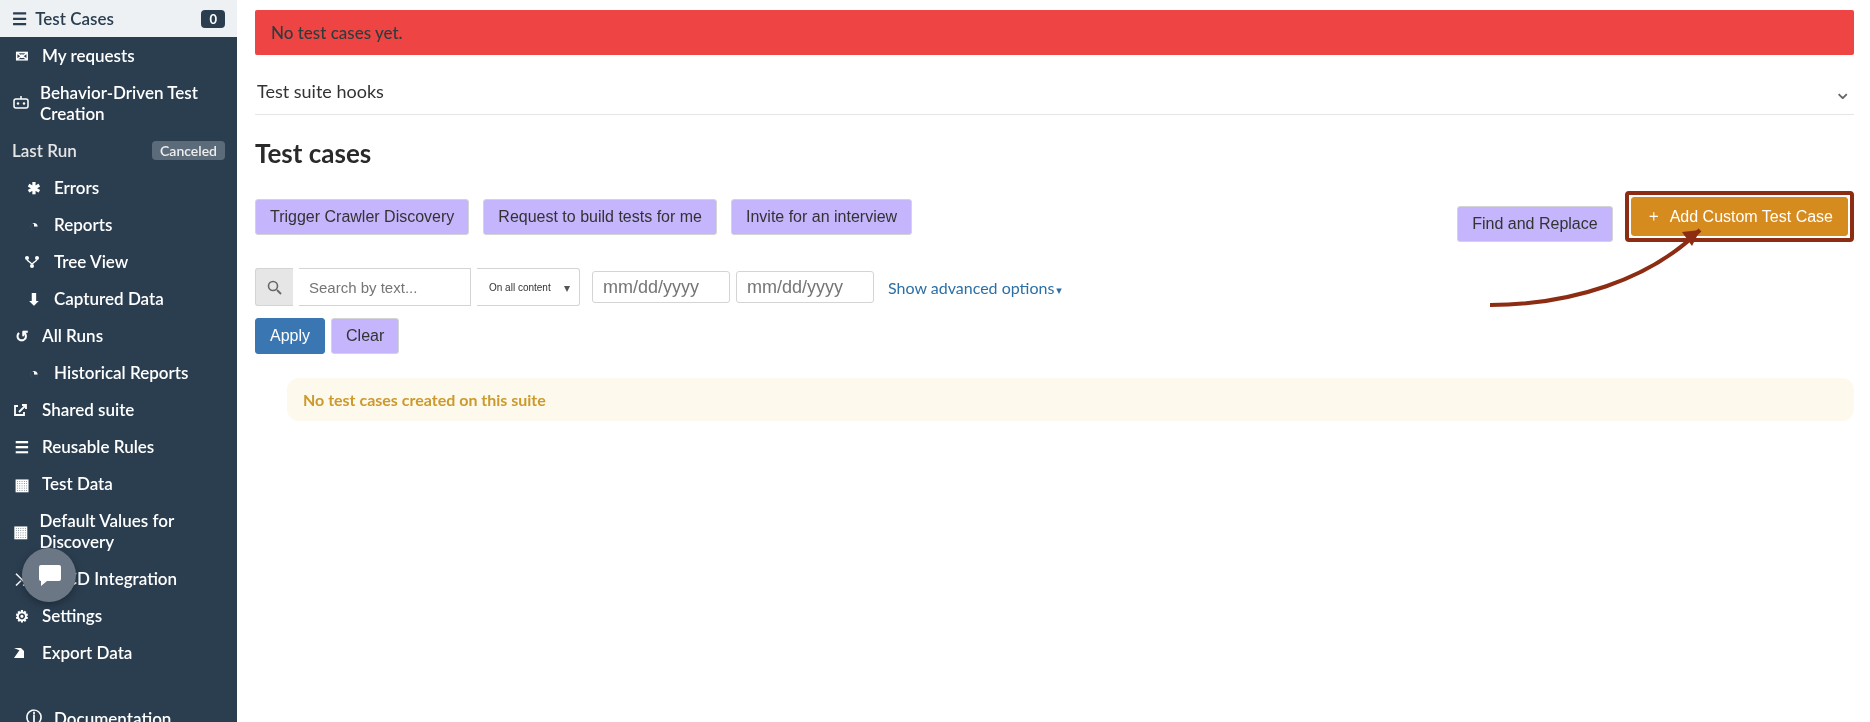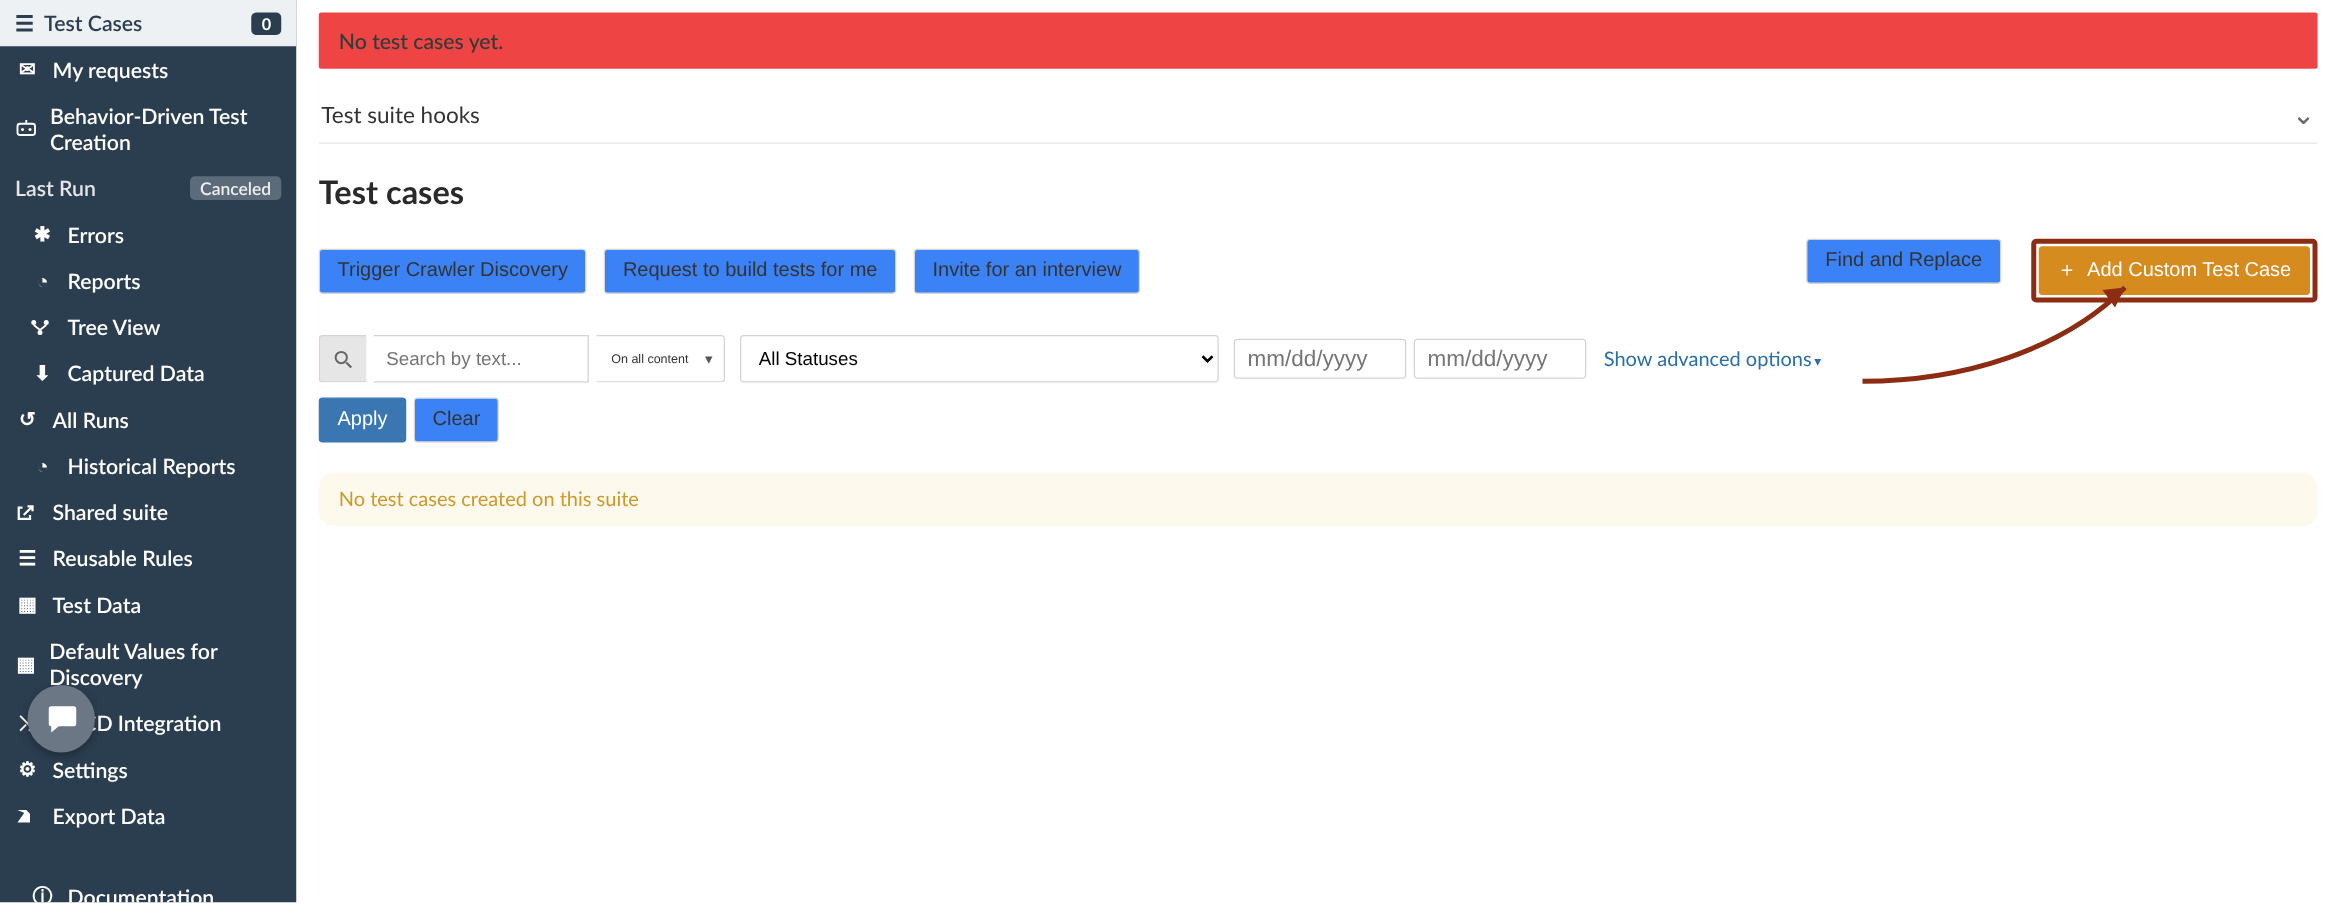--- a/index.html
+++ b/index.html
@@ -17,38 +17,38 @@
   .side-row .status-badge { margin-left: auto; background: #5b6b7a; color: #eee; font-size: 14px; padding: 1px 8px; border-radius: 4px; font-weight: 600; }
   .chat-bubble { position: absolute; left: 22px; bottom: 120px; width: 54px; height: 54px; border-radius: 50%; background: #6b7785; display: flex; align-items: center; justify-content: center; color: #fff; font-size: 26px; box-shadow: 0 3px 8px rgba(0,0,0,.3); }
 
   
   .main { flex: 1; padding: 10px 16px 0 18px; position: relative; overflow: hidden; }
   .no-tests-bar { background: #ef4444; color: #2f3c3c; padding: 12px 16px; border-radius: 2px; font-size: 17px; font-weight: 500; margin-bottom: 16px; }
   .hooks-row { display: flex; align-items: center; padding: 6px 2px 10px 2px; border-bottom: 1px solid #e6e6e6; margin-bottom: 22px; font-size: 18px; color: #333; }
   .hooks-row .chev { margin-left: auto; font-size: 22px; color: #666; }
   .section-title { font-size: 26px; font-weight: 700; color: #2a2a2a; margin-bottom: 22px; }
   .toolbar-row { display: flex; align-items: center; gap: 14px; margin-bottom: 26px; }
-  .btn { border: 1px solid #d4d4d4; background: #3b82f6; padding: 8px 14px; border-radius: 3px; font-size: 16px; color: #333; cursor: pointer; }
+  .btn { border: 1px solid #d4d4d4; background: #c4b5fd; padding: 8px 14px; border-radius: 3px; font-size: 16px; color: #333; cursor: pointer; }
   .btn-primary { background: #3a77b2; color: #fff; border-color: #3a77b2; }
   .btn-accent { background: #d58b1e; color: #fff; border-color: #d58b1e; display: inline-flex; align-items: center; gap: 8px; }
   .accent-highlight { border: 4px solid #8b2c13; border-radius: 4px; padding: 2px; display: inline-flex; }
-  .toolbar-right { margin-left: auto; display: flex; align-items: flex-start; gap: 24px; }
+  .toolbar-right { margin-left: auto; display: flex; align-items: flex-end; gap: 12px; }
 
   .filter-row { display: flex; align-items: center; gap: 6px; margin-bottom: 12px; }
   .search-icon-box { width: 38px; height: 38px; background: #e6e6e6; display: flex; align-items: center; justify-content: center; border: 1px solid #d4d4d4; border-right: none; border-radius: 3px 0 0 3px; font-size: 16px; color: #666; }
   .search-input { height: 38px; width: 172px; border: 1px solid #d4d4d4; border-left: none; padding: 16px 10px; font-size: 15px; color: #555; border-radius: 0; }
   .content-select { height: 38px; border: 1px solid #d4d4d4; border-left: none; padding: 0 28px 0 12px; font-size: 10px; color: #333; background: #fff; border-radius: 0 3px 3px 0; appearance: none; }
   .status-select { height: 38px; width: 383px; border: 1px solid #d4d4d4; padding: 0 10px; font-size: 15px; background: #fff; border-radius: 3px; }
   .date-input { height: 32px; width: 138px; border: 1px solid #d4d4d4; padding: 0 10px; font-size: 18px; color: #555; border-radius: 3px; }
   .adv-link { color: #2b6fa7; font-size: 16px; margin-left: 8px; cursor: pointer; }
   .sel-wrap { position: relative; display: inline-block; }
   .sel-wrap::after { content: "\25BE"; position: absolute; right: 10px; top: 50%; transform: translateY(-50%); color: #555; pointer-events: none; font-size: 12px; }
 
   .action-row { display: flex; gap: 6px; margin-bottom: 24px; }
-  .empty-suite { background: #fdf9ed; color: #cc9a2c; padding: 12px 16px; font-size: 16px; font-weight: 400; border-radius: 12px; }
+  .empty-suite { background: #fdf9ed; color: #cc9a2c; padding: 12px 16px; font-size: 16px; font-weight: 700; border-radius: 12px; margin-left: 32px; }
 
   
   .arrow-svg { position: absolute; right: 130px; top: 210px; width: 260px; height: 110px; pointer-events: none; }
 
   svg { display: block; }
 </style>
 </head>
 <body>
 
 <nav class="sidebar">
@@ -195,23 +195,20 @@
           <circle cx="6" cy="6" r="4.5" fill="none" stroke="#666" stroke-width="1.6"></circle>
           <line x1="10" y1="10" x2="14" y2="14" stroke="#666" stroke-width="1.8"></line>
         </svg>
     </div>
     <input class="search-input" type="text" placeholder="Search by text..." style="">
     <span class="sel-wrap">
       <select class="content-select">
         <option>On all content</option>
       </select>
     </span>
-    <select class="status-select" style="margin-left:6px;">
-      <option>All Statuses</option>
-    </select>
     <input class="date-input" type="text" style="margin-left: 6px;" placeholder="mm/dd/yyyy">
     <input class="date-input" type="text" placeholder="mm/dd/yyyy" style="">
     <a class="adv-link">
       <span>Show advanced options</span><span style="font-size:11px; margin-left:2px;">▾</span>
     </a>
   </div>
 
   <div class="action-row">
     <button class="btn btn-primary">Apply</button>
     <button class="btn">Clear</button>

